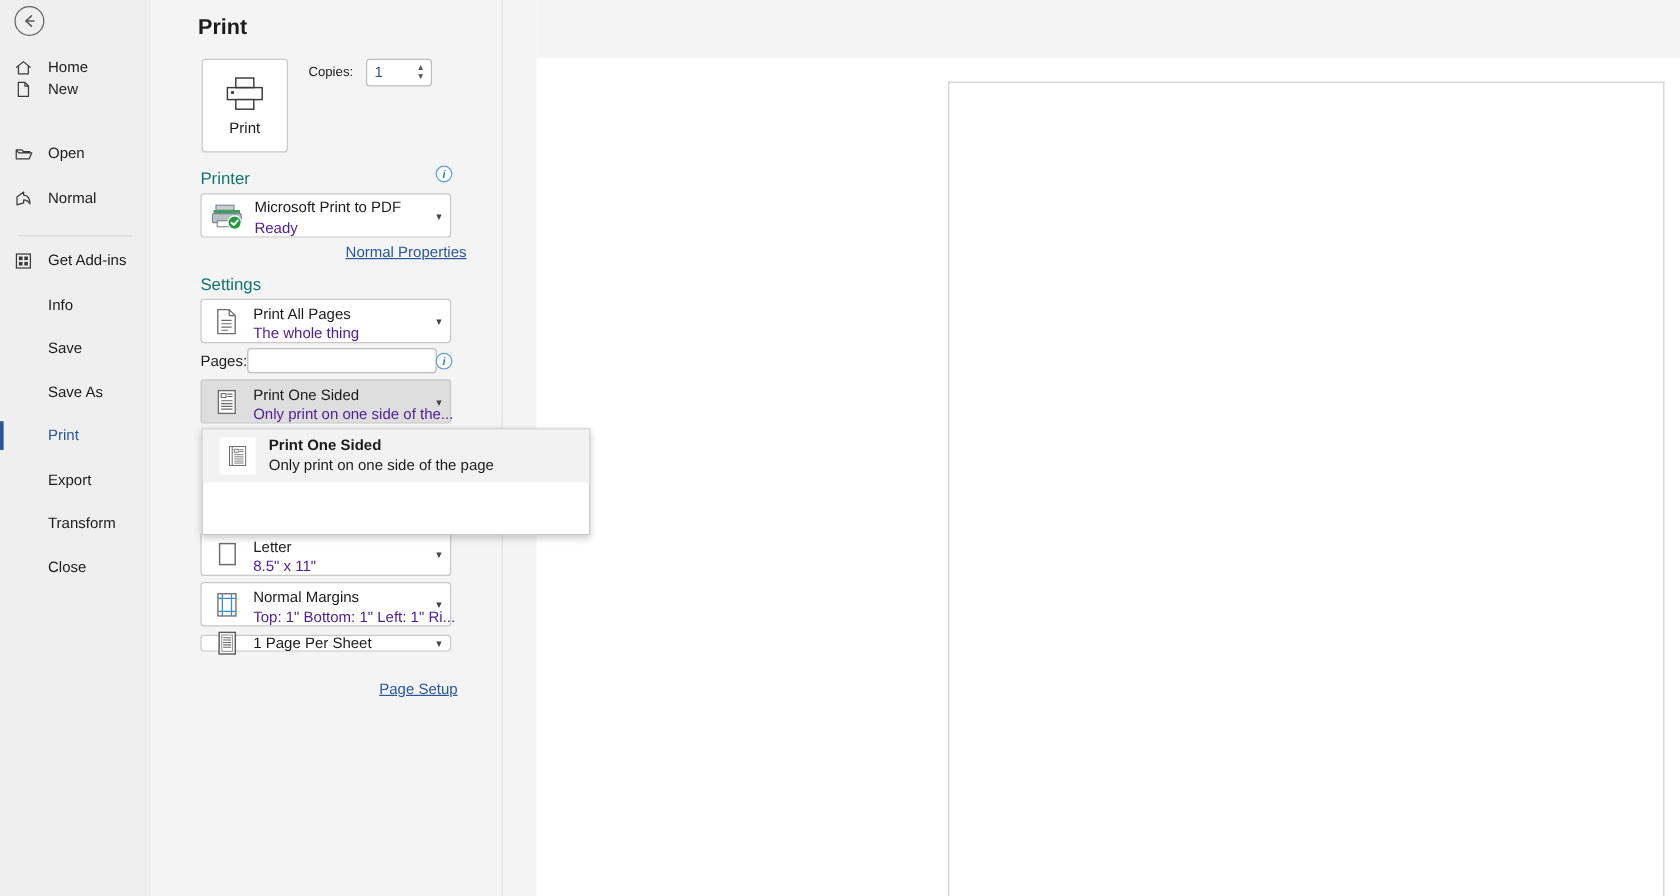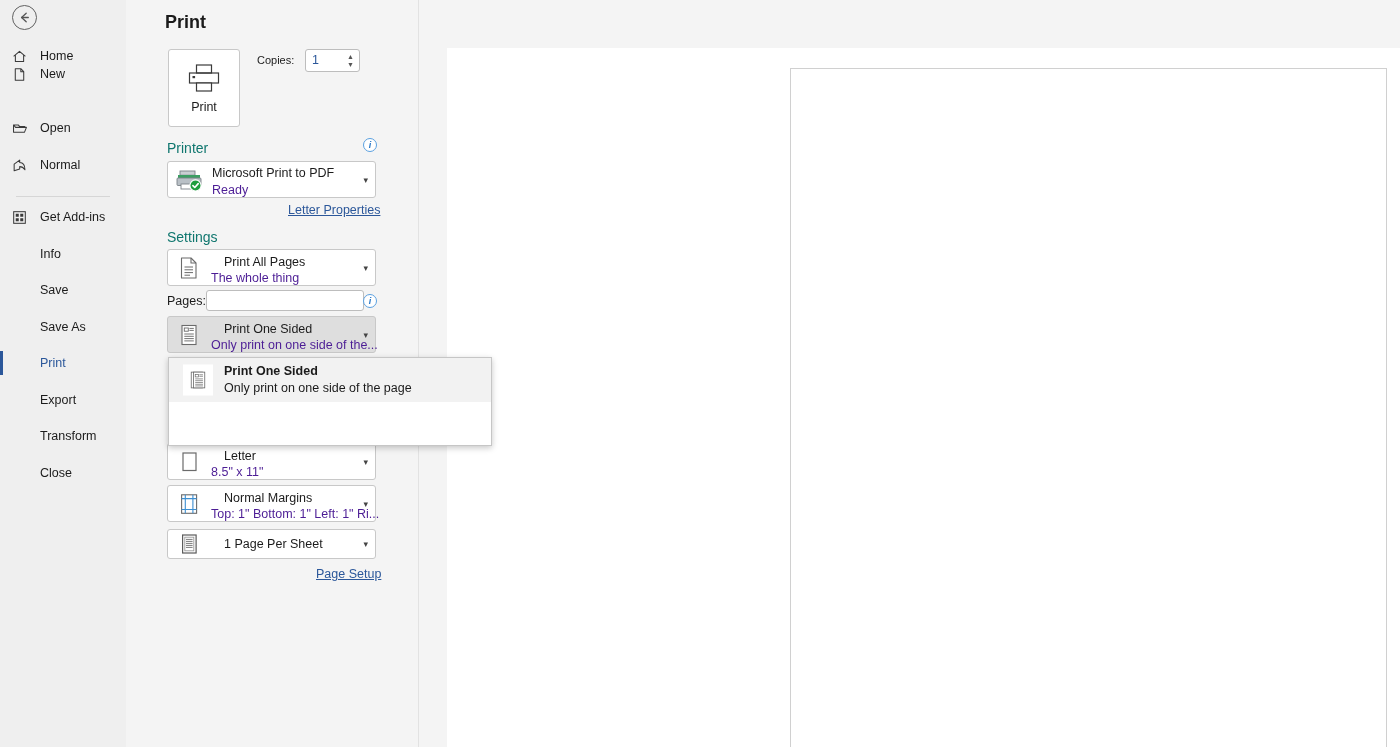--- a/index.html
+++ b/index.html
@@ -126,28 +126,28 @@
   #printer-info-icon { left:363px; top:138px; }
   #pages-info-icon  { left:363px; top:294px; }
 
   
   .combo {
     position:absolute; left:167px; width:209px;
     background:#ffffff; border:1px solid #c8c8c8; border-radius:3px;
     cursor:pointer;
   }
   .combo.tall { height:37px; }
-  .combo.short { height:30px; }
+  .combo.short { height:14px; }
   .combo.active { background:#dedede; border-color:#c8c8c8; }
   .combo .cb-icon {
     position:absolute; left:8px; top:50%; transform:translateY(-50%);
     width:26px; display:flex; align-items:center; justify-content:center;
   }
   .combo .cb-main {
-    position:absolute; left:56px; top:5px; font-size:12.5px; color:#1b1b1b;
+    position:absolute; left:43px; top:5px; font-size:12.5px; color:#1b1b1b;
   }
   .combo.short .cb-main { top:50%; transform:translateY(-50%); }
   .combo .cb-sub {
     position:absolute; left:43px; top:21px; font-size:12.5px; color:#4c1d95;
     white-space:nowrap;
   }
   .combo .cb-caret {
     position:absolute; right:7px; top:50%; transform:translateY(-50%);
     font-size:9px; color:#444;
   }
@@ -342,21 +342,21 @@
       <rect x="6" y="16" width="13" height="5" fill="#ffffff" stroke="#7b8288" stroke-width="0.9"></rect>
       <circle cx="20.5" cy="17.5" r="5.6" fill="#1e9e3e" stroke="#ffffff" stroke-width="1.1"></circle>
       <path d="M17.9 17.6 L19.8 19.5 L23.2 15.6" fill="none" stroke="#ffffff" stroke-width="1.6" stroke-linecap="round" stroke-linejoin="round"></path>
     </svg>
   </span>
   <span class="cb-main">Microsoft Print to PDF</span>
   <span class="cb-sub">Ready</span>
   <span class="cb-caret">▾</span>
 </div>
 
-<div class="link" id="printer-properties-link">Letter Properties</div>
+<div class="link" id="printer-properties-link">Normal Properties</div>
 
 <div class="section-head" id="settings-head">Settings</div>
 
 <div class="combo tall" id="print-range-combo">
   <span class="cb-icon">
     <svg width="22" height="24" viewBox="0 0 22 24">
       <path d="M3.5 2 H13 L18 7 V22 H3.5 Z" fill="#ffffff" stroke="#6b6b6b" stroke-width="1.1" stroke-linejoin="round"></path>
       <path d="M13 2 V7 H18" fill="none" stroke="#6b6b6b" stroke-width="1.1" stroke-linejoin="round"></path>
       <path d="M6.5 11 H15 M6.5 13.8 H15 M6.5 16.6 H15 M6.5 19.2 H12" stroke="#6b6b6b" stroke-width="1"></path>
     </svg>

